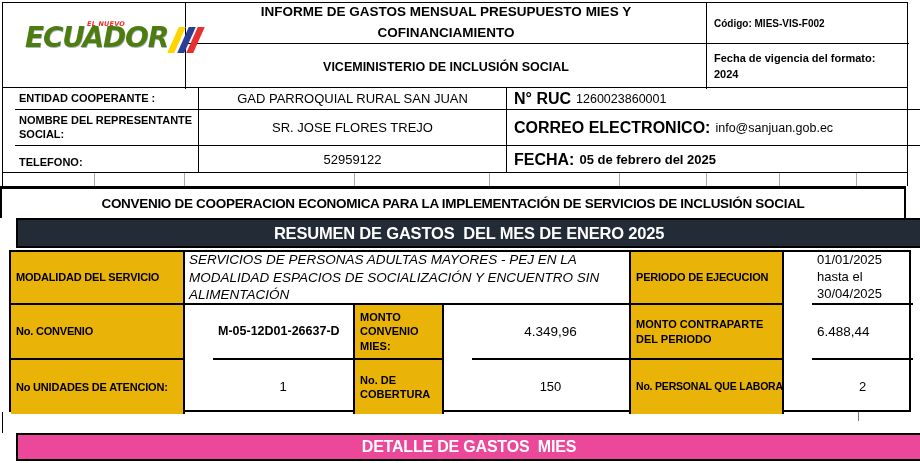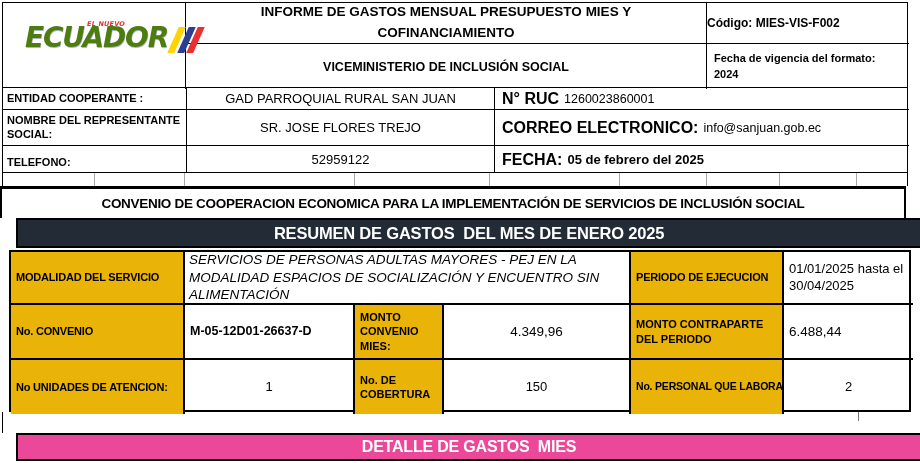--- a/index.html
+++ b/index.html
@@ -9,30 +9,30 @@
 
   
   .header{left:2px; top:2px; width:906px; height:86px; display:grid;
           grid-template-columns:183px 520px 203px; grid-template-rows:41px 45px;
           border:1.5px solid #000;}
   .hcell{box-sizing:border-box; display:flex; align-items:center; justify-content:center;}
   .logo-cell{grid-row:1/3; border-right:1.5px solid #000; position:relative;}
   .title-cell{border-bottom:1.5px solid #000; text-align:center;}
   .title-text{width:440px; font-weight:bold; font-size:13.5px; line-height:1.55;}
   .codigo-cell{grid-column:3; border-left:1.5px solid #000; border-bottom:1.5px solid #000;
-               justify-content:flex-start; font-weight:bold; font-size:12px;}
+               justify-content:flex-start; padding-left:7px; font-weight:bold; font-size:10px;}
   .vice-cell{grid-column:2; text-align:center; font-weight:bold; font-size:12.5px;}
   .vigencia-cell{grid-column:3; border-left:1.5px solid #000; flex-direction:column;
                  align-items:flex-start; justify-content:center; padding-left:7px;
                  font-weight:bold; font-size:11px; line-height:1.45;}
 
   
   .entity{left:2px; top:88px; width:906px; height:85px; display:grid;
           grid-template-columns:183px 308px 415px; grid-template-rows:21px 36px 28px;
-          border-left:1.5px solid #000; border-right:1.5px solid #000; border-bottom:1.5px solid #000;}
+          border-left:1.5px solid #000; border-right:1.5px solid #000; border-bottom:1.5px solid #000;padding-left:12px;}
   .ecell{box-sizing:border-box; border-top:1.5px solid #000; display:flex; align-items:center; overflow:hidden;}
   .elabel{font-weight:bold; font-size:11px; padding-left:4px; line-height:1.25;
           align-items:flex-end; padding-bottom:3px; white-space:nowrap;}
   .elabel.twoline{align-items:center; white-space:normal; padding-bottom:0;}
   .evalue{justify-content:center; font-size:13px; border-left:1.5px solid #000;}
   .eright{border-left:1.5px solid #000; padding-left:7px; font-size:12.5px;}
   .eright b{font-weight:bold; margin-right:5px; font-size:16px;}
   .fecha-row{font-weight:bold; font-size:13px;}
 
   
@@ -56,21 +56,21 @@
   .stable{left:9px; top:250px; width:902px; height:162px; display:grid;
           grid-template-columns:174px 170px 89px 187px 153px 129px;
           grid-template-rows:53px 55px 54px;
           border:2px solid #000; background:#fff;}
   .scell{box-sizing:border-box; border-right:2px solid #000; border-bottom:2px solid #000;
          display:flex; align-items:center; overflow:hidden;}
   .scell.last-col{border-right:none;}
   .scell.last-row{border-bottom:none;}
   .gray{background:#eab308; font-weight:bold; font-size:11px; line-height:1.3; padding-left:5px;}
   .nowrap{white-space:nowrap; letter-spacing:-0.2px;}
-  .sval{font-size:13px; padding-left:5px; line-height:1.3;}
+  .sval{font-size:13px; padding-left:5px; line-height:1.3;margin-left:28px;}
   .scenter{justify-content:center; padding-left:0;}
   .sbold{font-weight:bold; font-size:12.5px;}
   .span3{grid-column:2/5;font-style:italic;}
   .modalidad-text{font-size:13.5px; line-height:1.3; padding-left:4px; padding-right:2px;}
 
   
   .gapline-left{left:2px; top:412px; width:1px; height:21px; background:#000;}
   .gapline-mid{left:858px; top:412px; width:1px; height:9px; background:#777;}
 
   

